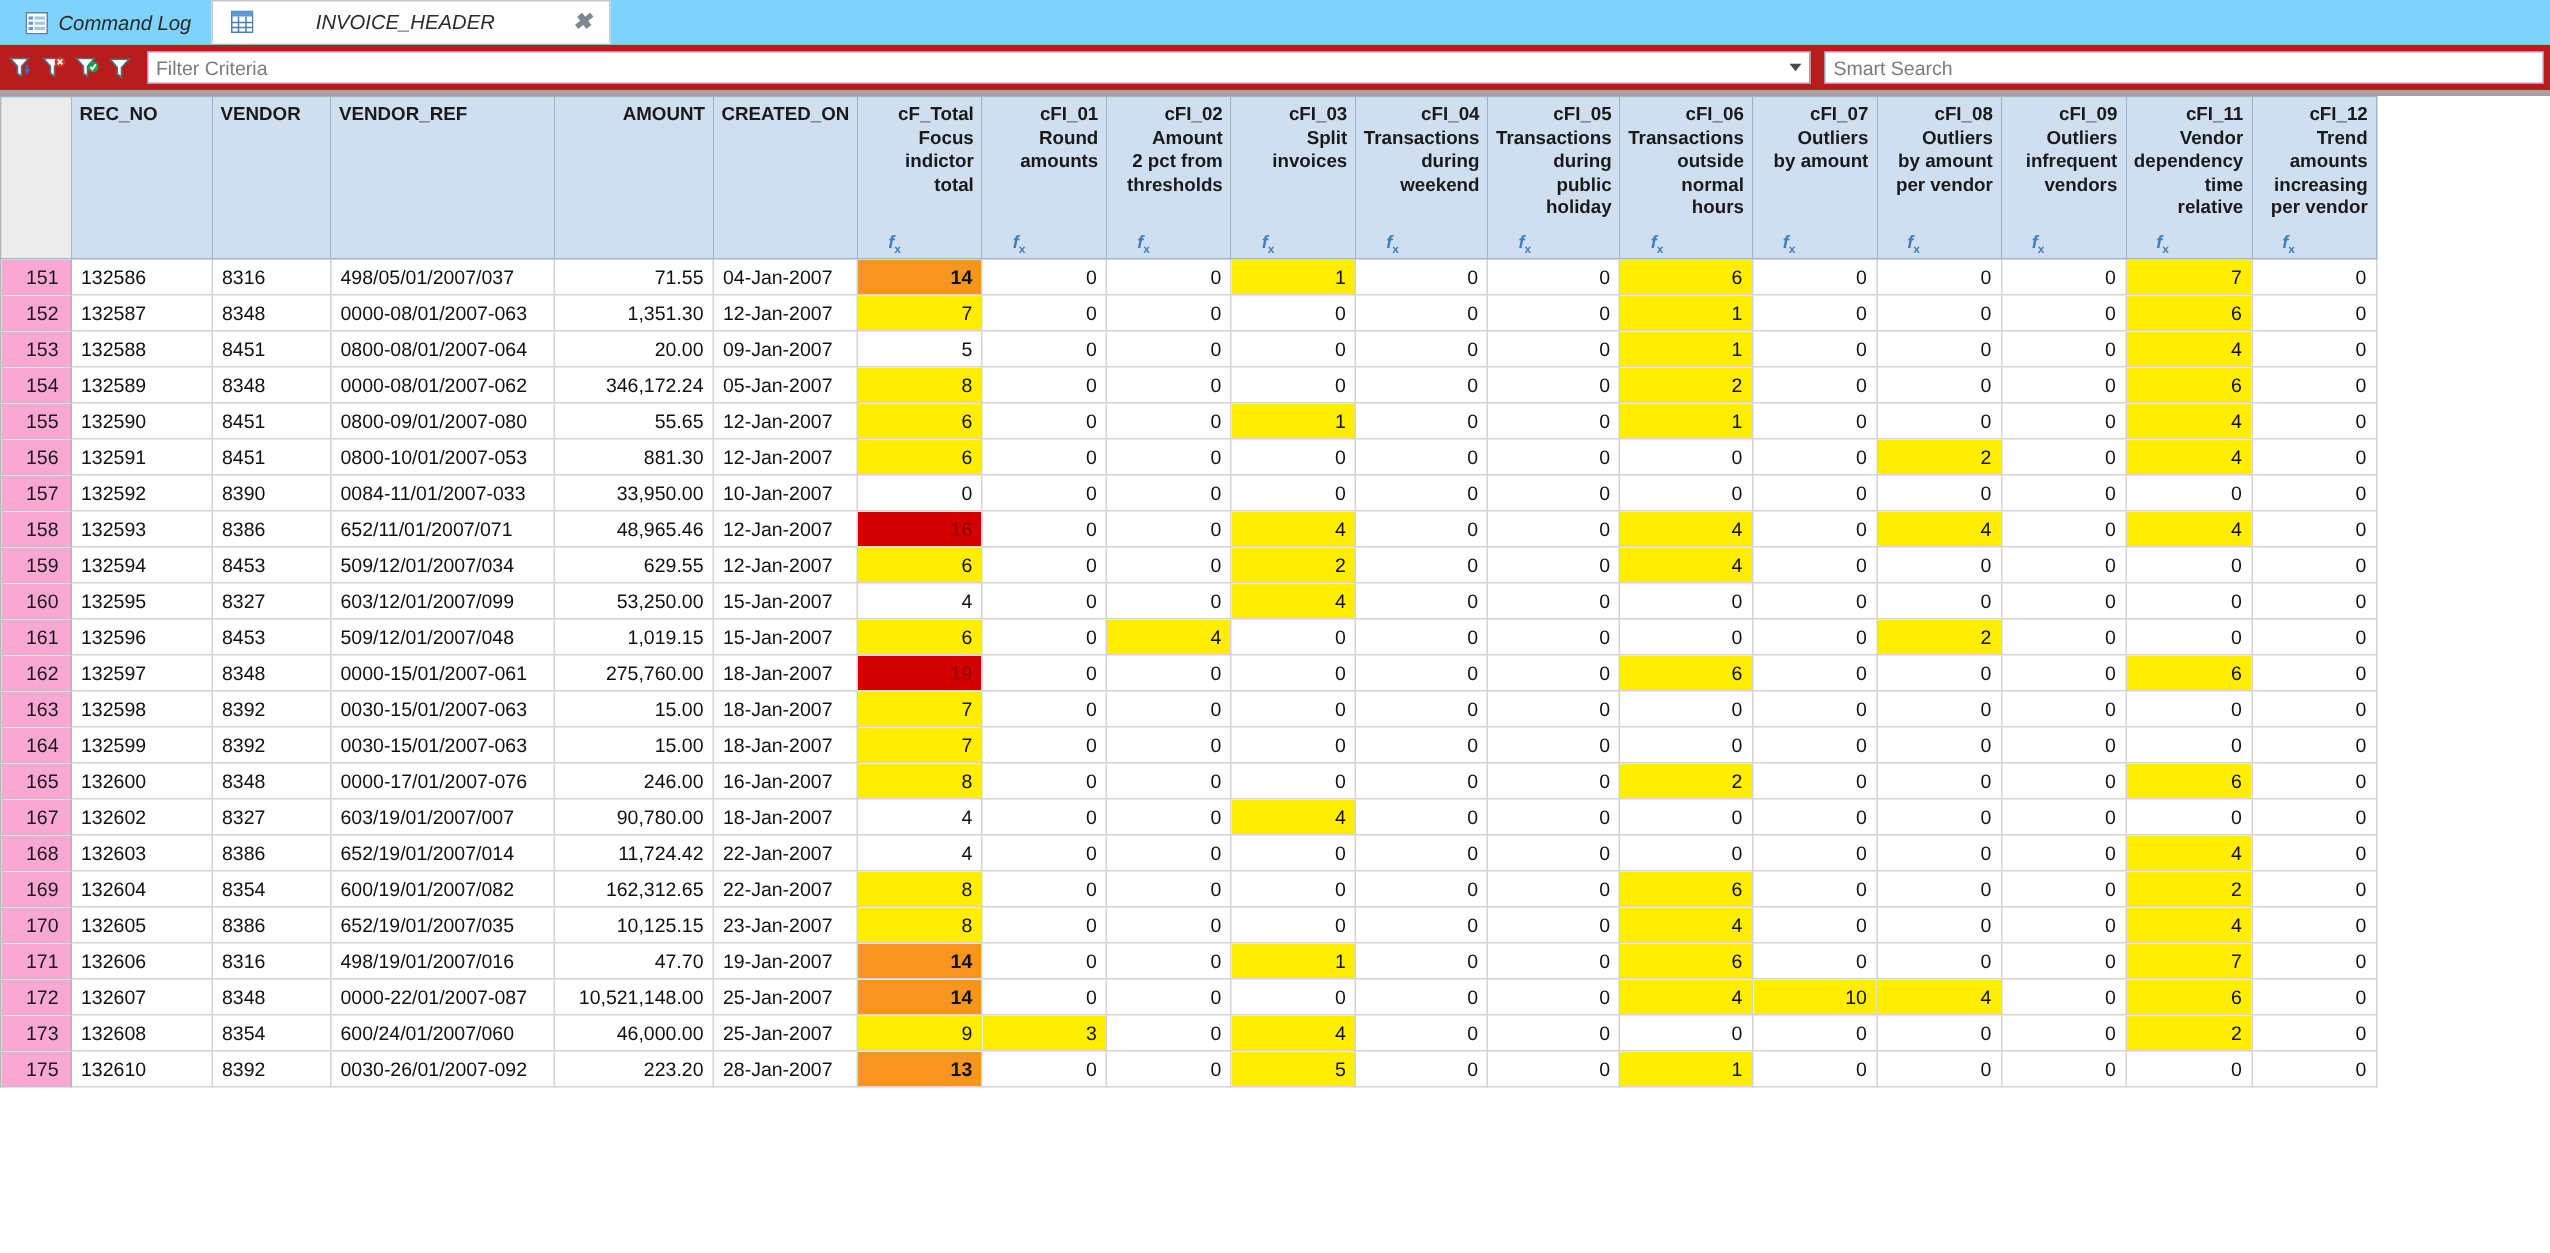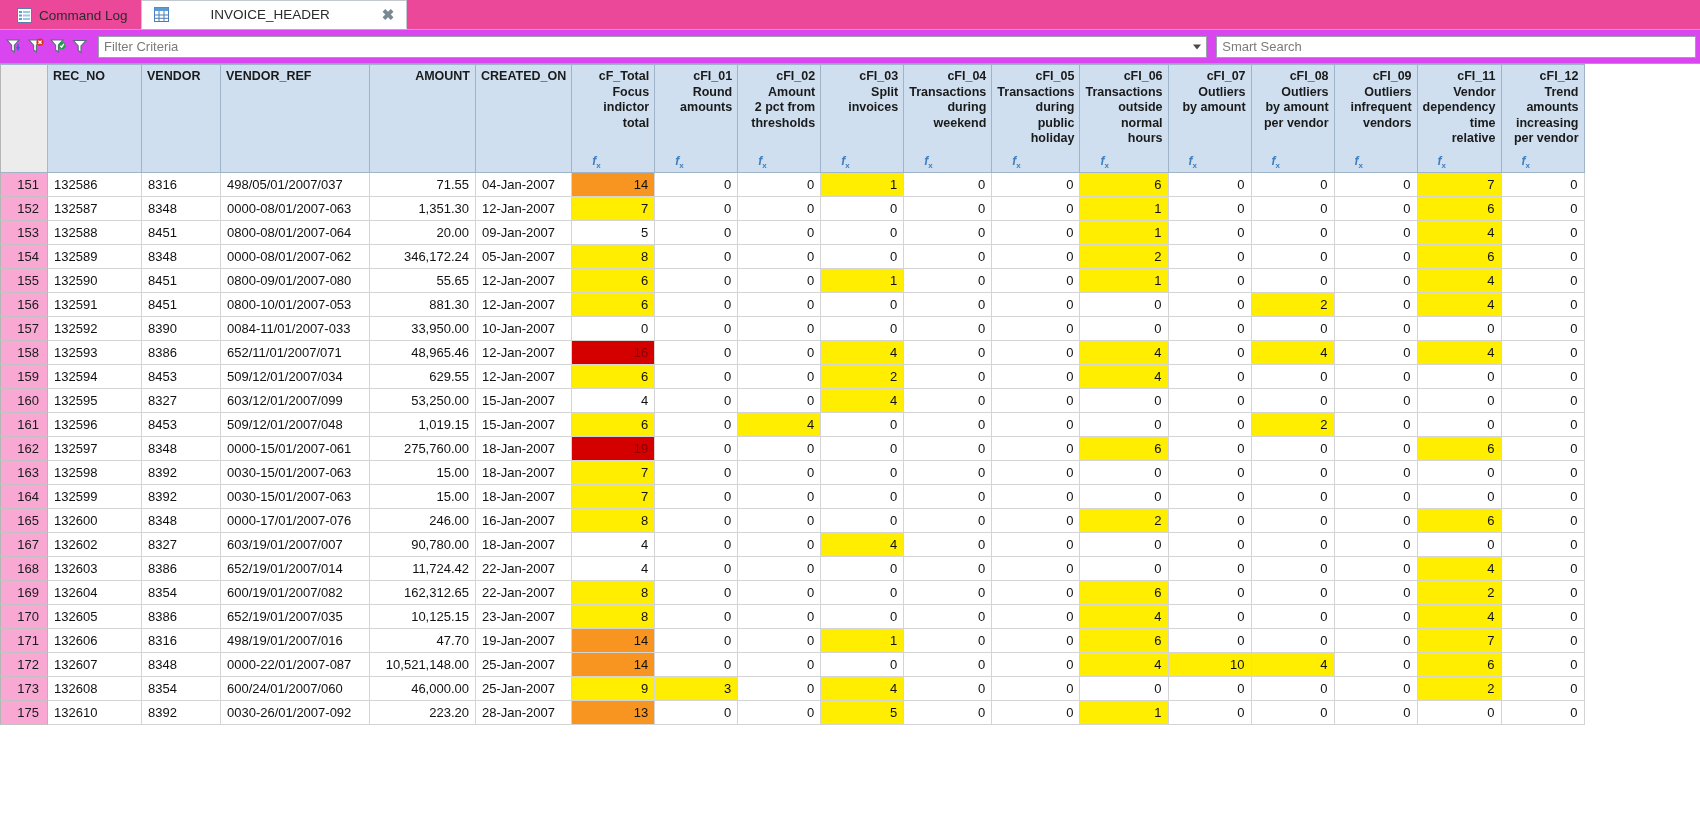--- a/index.html
+++ b/index.html
@@ -7,26 +7,27 @@
     margin: 0; padding: 0;
     width: 1700px; height: 835px;
     overflow: hidden;
     background: #ffffff;
     font-family: "Liberation Sans", sans-serif;
   }
 
   
   #tabstrip {
     height: 30px;
-    background: #ec4899;
+    background: #7dd3fc;
     border-bottom: 1px solid #a9b3bd;
     display: flex;
     align-items: flex-end;
     padding-left: 4px;
     position: relative;
+    font-style: italic;
   }
   .tab {
     height: 29px;
     display: flex;
     align-items: center;
     gap: 7px;
     padding: 0 12px;
     font-size: 13.5px;
     color: #2b2b2b;
     border: 1px solid transparent;
@@ -47,22 +48,22 @@
     margin-left: 10px;
     font-size: 15px;
     font-weight: bold;
     color: #7a8894;
     line-height: 1;
   }
 
   
   #filterbar {
     height: 34px;
-    background: #d946ef;
-    border-bottom: 1px solid #a3a3a3;
+    background: #b91c1c;
+    border-bottom: 4px solid #a3a3a3;
     display: flex;
     align-items: center;
     padding: 0 4px;
     gap: 0px;
   }
   .funnel { width: 21px; height: 22px; margin-right: 1px; display:flex; align-items:center; justify-content:center;}
   #filter-input, #smart-input {
     height: 22px;
     border: 1px solid #9aa3ab;
     background: #ffffff;
@@ -138,21 +139,21 @@
     border-right: 1px solid #b5b5b5;
     border-left: 1px solid #b5b5b5;
     border-bottom: 1px solid #c2c2c2;
     padding-right: 8px;
   }
   td.num  { text-align: right; }
   td.txt  { text-align: left; }
 
   
   td.hl-yellow { background: #ffee00; }
-  td.hl-orange { background: #f79520; }
+  td.hl-orange { background: #f79520; font-weight: bold; }
   td.hl-red    { background: #d40000; color: #8a0000; }
 </style>
 </head>
 <body>
 
 <div id="tabstrip">
   <div class="tab">
     <span class="tabicon">
       <svg width="15" height="15" viewBox="0 0 15 15">
         <rect x="0.5" y="0.5" width="14" height="14" fill="#ffffff" stroke="#5b7fa6"></rect>

